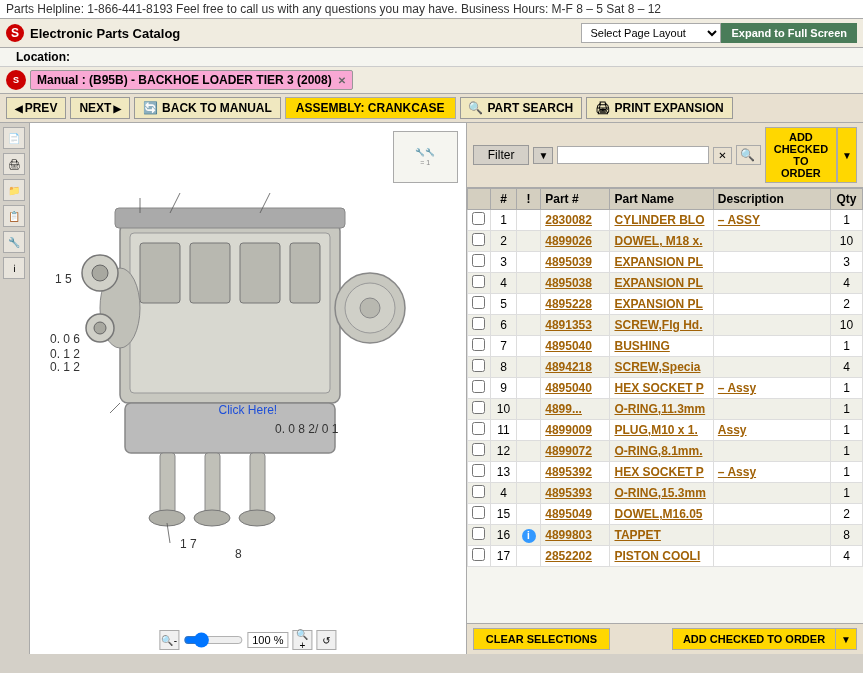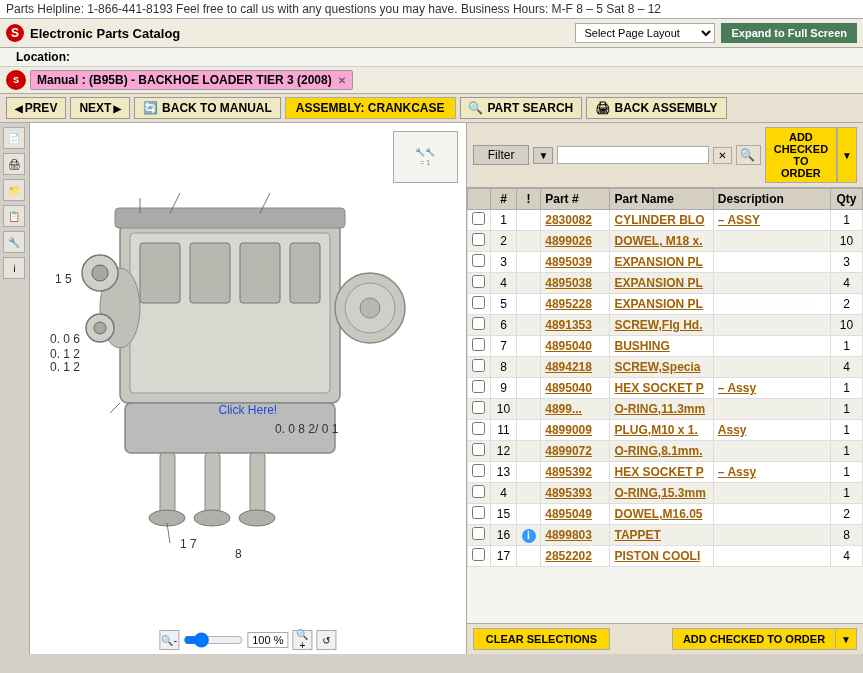--- a/index.html
+++ b/index.html
@@ -29,21 +29,21 @@
     .app-logo {
       width: 18px; height: 18px;
       background: #c00;
       border-radius: 50%;
       display: flex; align-items: center; justify-content: center;
       color: white; font-weight: bold; font-size: 10px;
     }
     .app-title { font-weight: bold; font-size: 13px; }
 
     .header-right {
-      display: flex; align-items: center; gap: 6px;
+      display: flex; align-items: center; 
     }
     .layout-select {
       padding: 2px 4px;
       border: 1px solid #aaa;
       background: white;
       font-size: 11px;
       width: 140px;
     }
     .expand-btn {
       background: #4a7c59;
@@ -437,21 +437,21 @@
     <span>🔄</span>
     <span>BACK TO MANUAL</span>
   </button>
   <div class="assembly-label">ASSEMBLY: CRANKCASE</div>
   <button class="part-search-btn">
     <span>🔍</span>
     <span>PART SEARCH</span>
   </button>
   <button class="print-btn">
     <span>🖨</span>
-    <span>BACK ASSEMBLY</span>
+    <span>PRINT EXPANSION</span>
   </button>
 </div>
 
 <div class="main-content">
 
   <div class="left-sidebar">
     <div class="sidebar-icon">📄</div>
     <div class="sidebar-icon">🖨</div>
     <div class="sidebar-icon">📁</div>
     <div class="sidebar-icon">📋</div>

